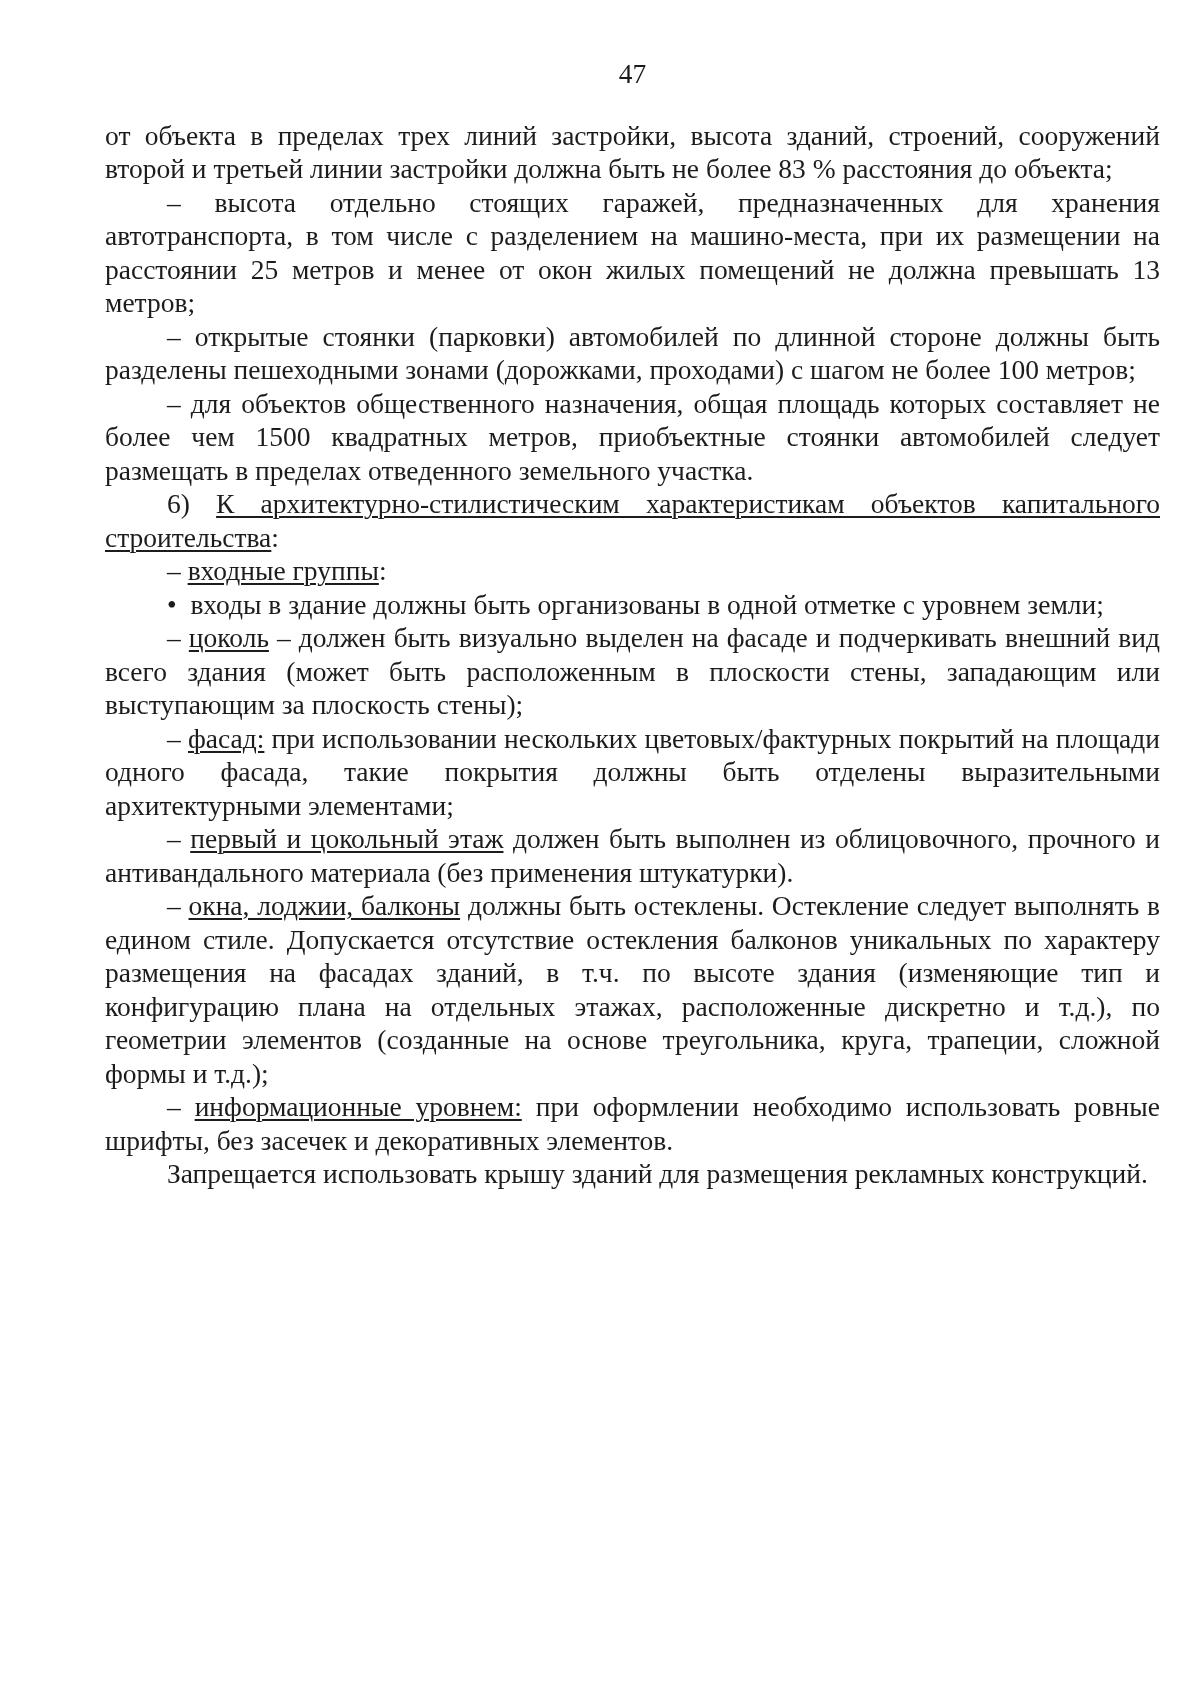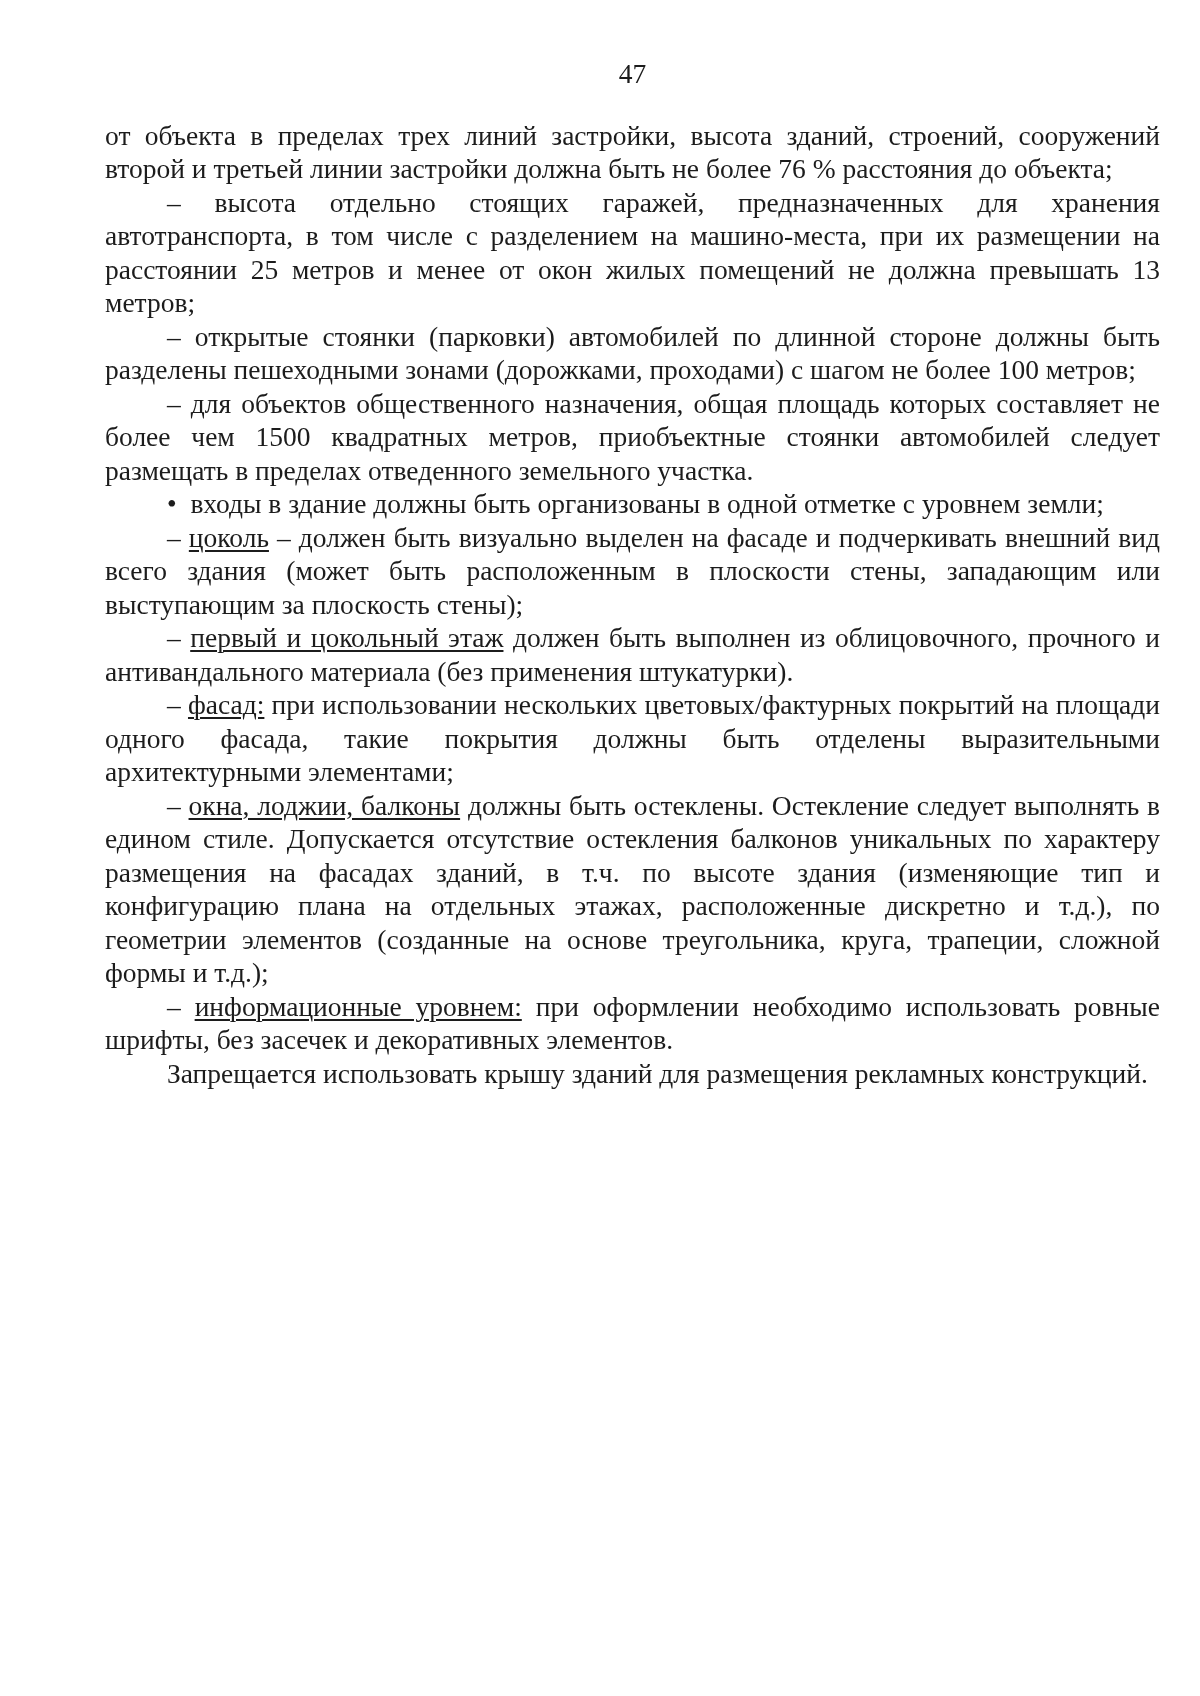--- a/index.html
+++ b/index.html
@@ -40,40 +40,42 @@
 </style>
 </head>
 <body>
 
 <div class="page">
 
   <div class="page-number">47</div>
 
   <div>
 
-    <p class="para flush"><span>от объекта в пределах трех линий застройки, высота зданий, строений, сооружений второй и третьей линии застройки должна быть не более 76 % расстояния до объекта;</span></p>
+    <p class="para flush"><span>от объекта в пределах трех линий застройки, высота зданий, строений, сооружений второй и третьей линии застройки должна быть не более 83 % расстояния до объекта;</span></p>
 
     <p class="para"><span>– высота отдельно стоящих гаражей, предназначенных для хранения автотранспорта, в том числе с разделением на машино-места, при их размещении на расстоянии 25 метров и менее от окон жилых помещений не должна превышать 13 метров;</span></p>
 
     <p class="para"><span>– открытые стоянки (парковки) автомобилей по длинной стороне должны быть разделены пешеходными зонами (дорожками, проходами) с шагом не более 100 метров;</span></p>
 
     <p class="para"><span>– для объектов общественного назначения, общая площадь которых составляет не более чем 1500 квадратных метров, приобъектные стоянки автомобилей следует размещать в пределах отведенного земельного участка.</span></p>
 
+    <p class="para"><span>6) </span><span class="u">К архитектурно-стилистическим характеристикам объектов капитального строительства</span><span>:</span></p>
 
 
+    <p class="para"><span>– </span><span class="u">входные группы</span><span>:</span></p>
 
 
     <p class="para"><span>•&nbsp; входы в здание должны быть организованы в одной отметке с уровнем земли;</span></p>
 
 
     <p class="para"><span>– </span><span class="u">цоколь</span><span> – должен быть визуально выделен на фасаде и подчеркивать внешний вид всего здания (может быть расположенным в плоскости стены, западающим или выступающим за плоскость стены);</span></p>
 
+    <p class="para"><span>– </span><span class="u">фасад:</span><span> при использовании нескольких цветовых/фактурных покрытий на площади одного фасада, такие покрытия должны быть отделены выразительными архитектурными элементами;</span></p>
+
     <p class="para"><span>– </span><span class="u">первый и цокольный этаж</span><span> должен быть выполнен из облицовочного, прочного и антивандального материала (без применения штукатурки).</span></p>
-
-    <p class="para"><span>– </span><span class="u">фасад:</span><span> при использовании нескольких цветовых/фактурных покрытий на площади одного фасада, такие покрытия должны быть отделены выразительными архитектурными элементами;</span></p>
 
     <p class="para"><span>– </span><span class="u">окна, лоджии, балконы</span><span> должны быть остеклены. Остекление следует выполнять в едином стиле. Допускается отсутствие остекления балконов уникальных по характеру размещения на фасадах зданий, в т.ч. по высоте здания (изменяющие тип и конфигурацию плана на отдельных этажах, расположенные дискретно и т.д.), по геометрии элементов (созданные на основе треугольника, круга, трапеции, сложной формы и т.д.);</span></p>
 
     <p class="para"><span>– </span><span class="u">информационные уровнем:</span><span> при оформлении необходимо использовать ровные шрифты, без засечек и декоративных элементов.</span></p>
 
     <p class="para"><span>Запрещается использовать крышу зданий для размещения рекламных конструкций.</span></p>
 
   </div>
 </div>
 

